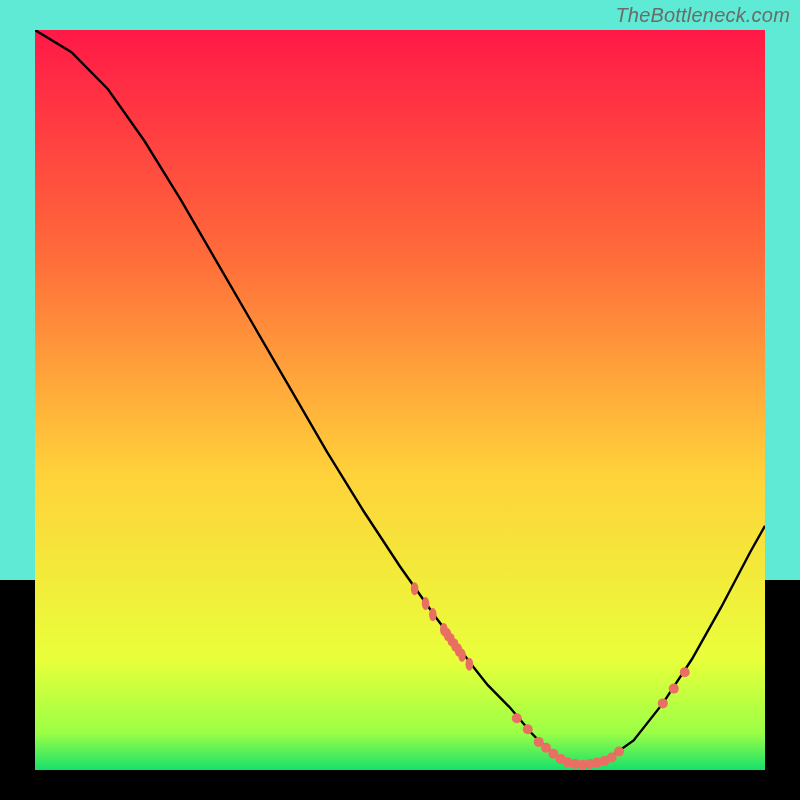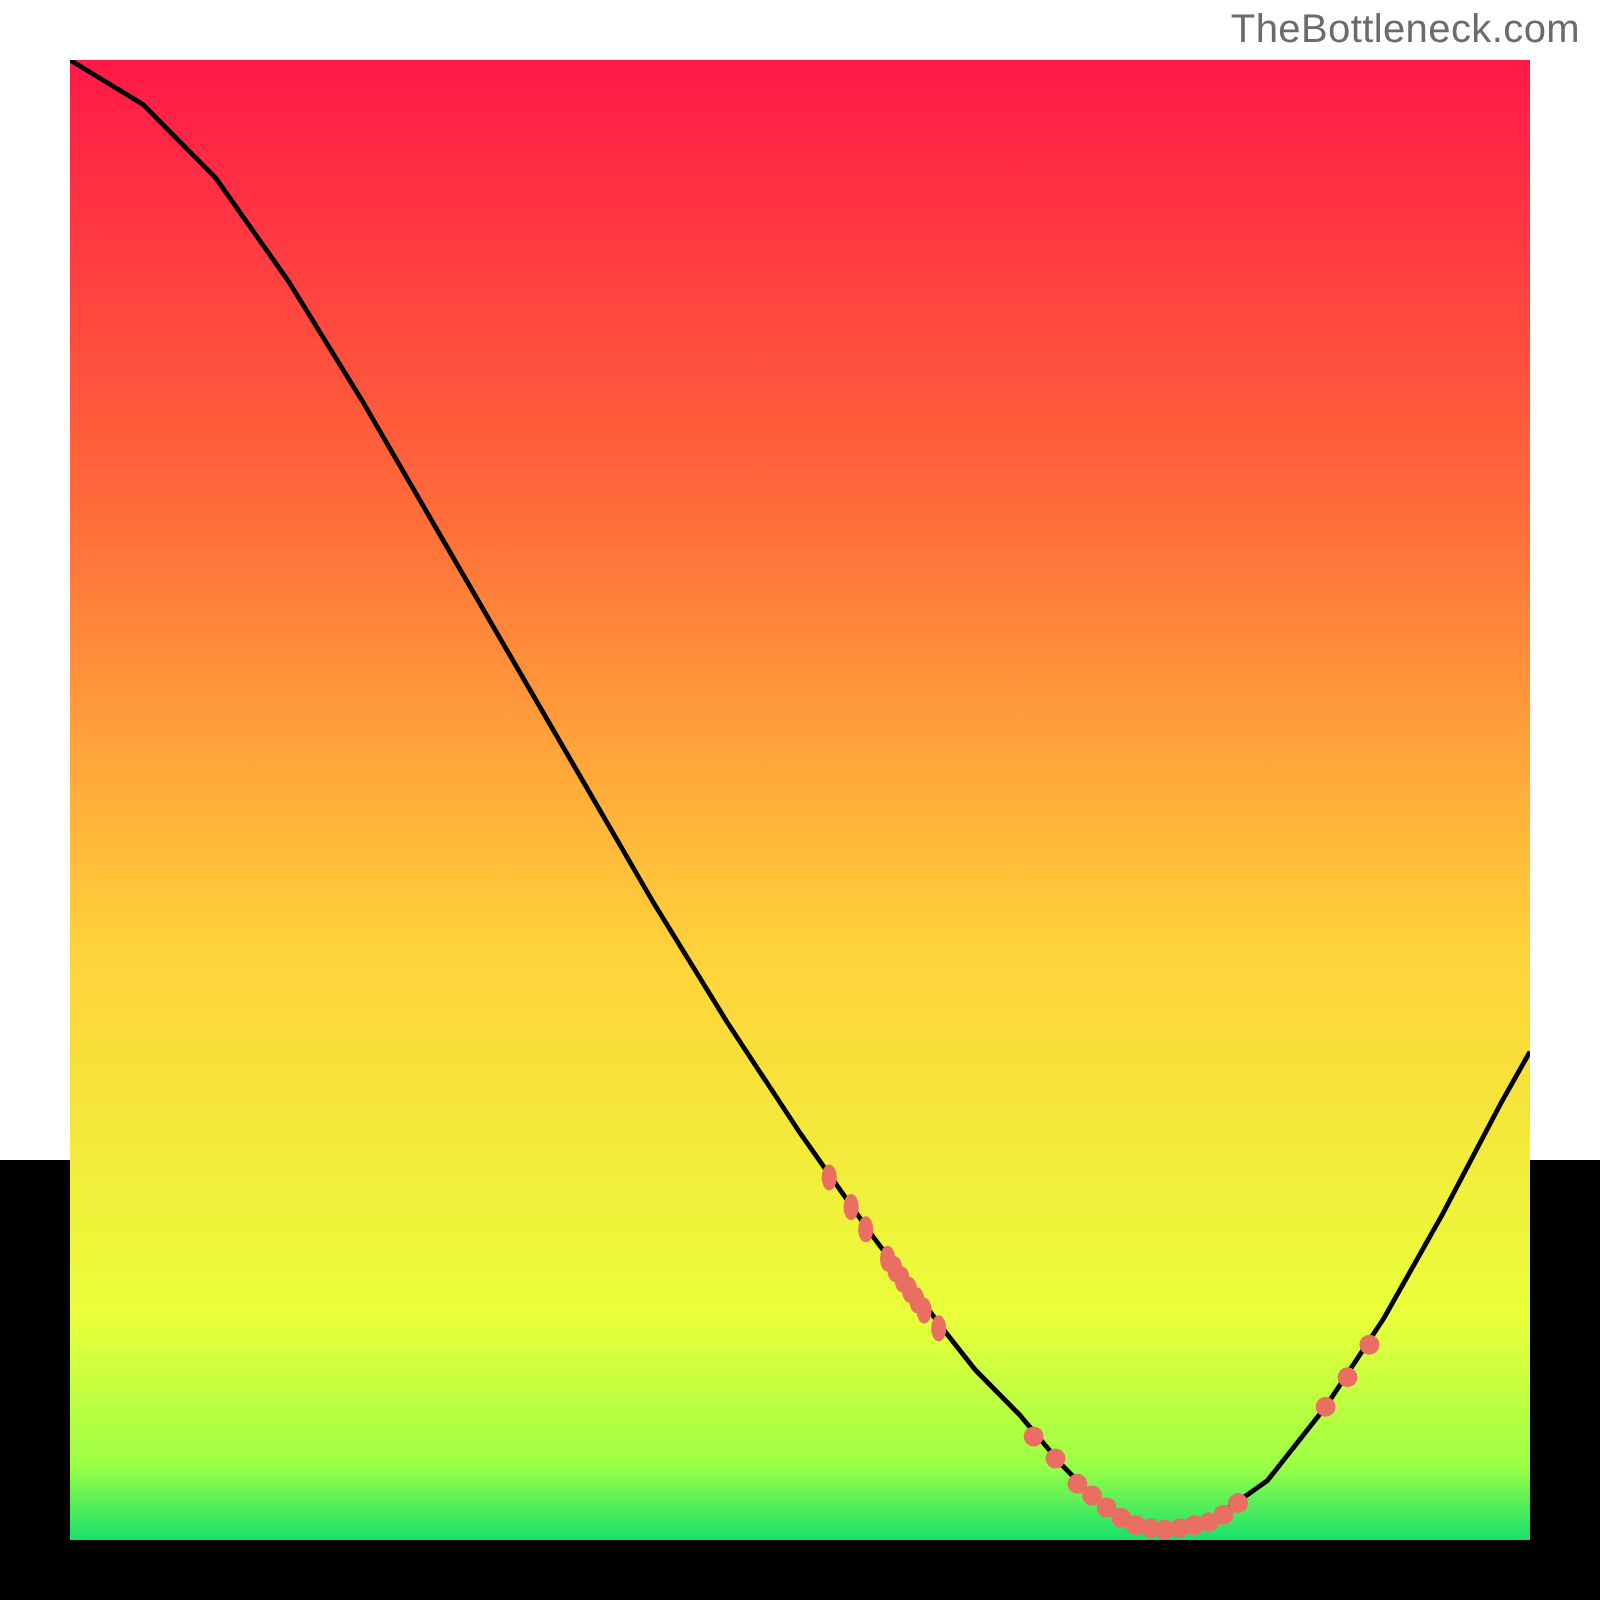--- a/index.html
+++ b/index.html
@@ -8,21 +8,22 @@
     background: #000;
     width: 800px;
     height: 800px;
     overflow: hidden;
     font-family: Arial, Helvetica, sans-serif;
   }
   .outer {
     position: relative;
     width: 800px;
     height: 580px;
-    background: #ffffff;
+    background: #5eead4;
+    font-style: italic;
   }
   .watermark {
     position: absolute;
     top: 4px;
     right: 10px;
     color: #6b6b6b;
     font-size: 20px;
     letter-spacing: 0.2px;
     font-weight: 500;
   }

